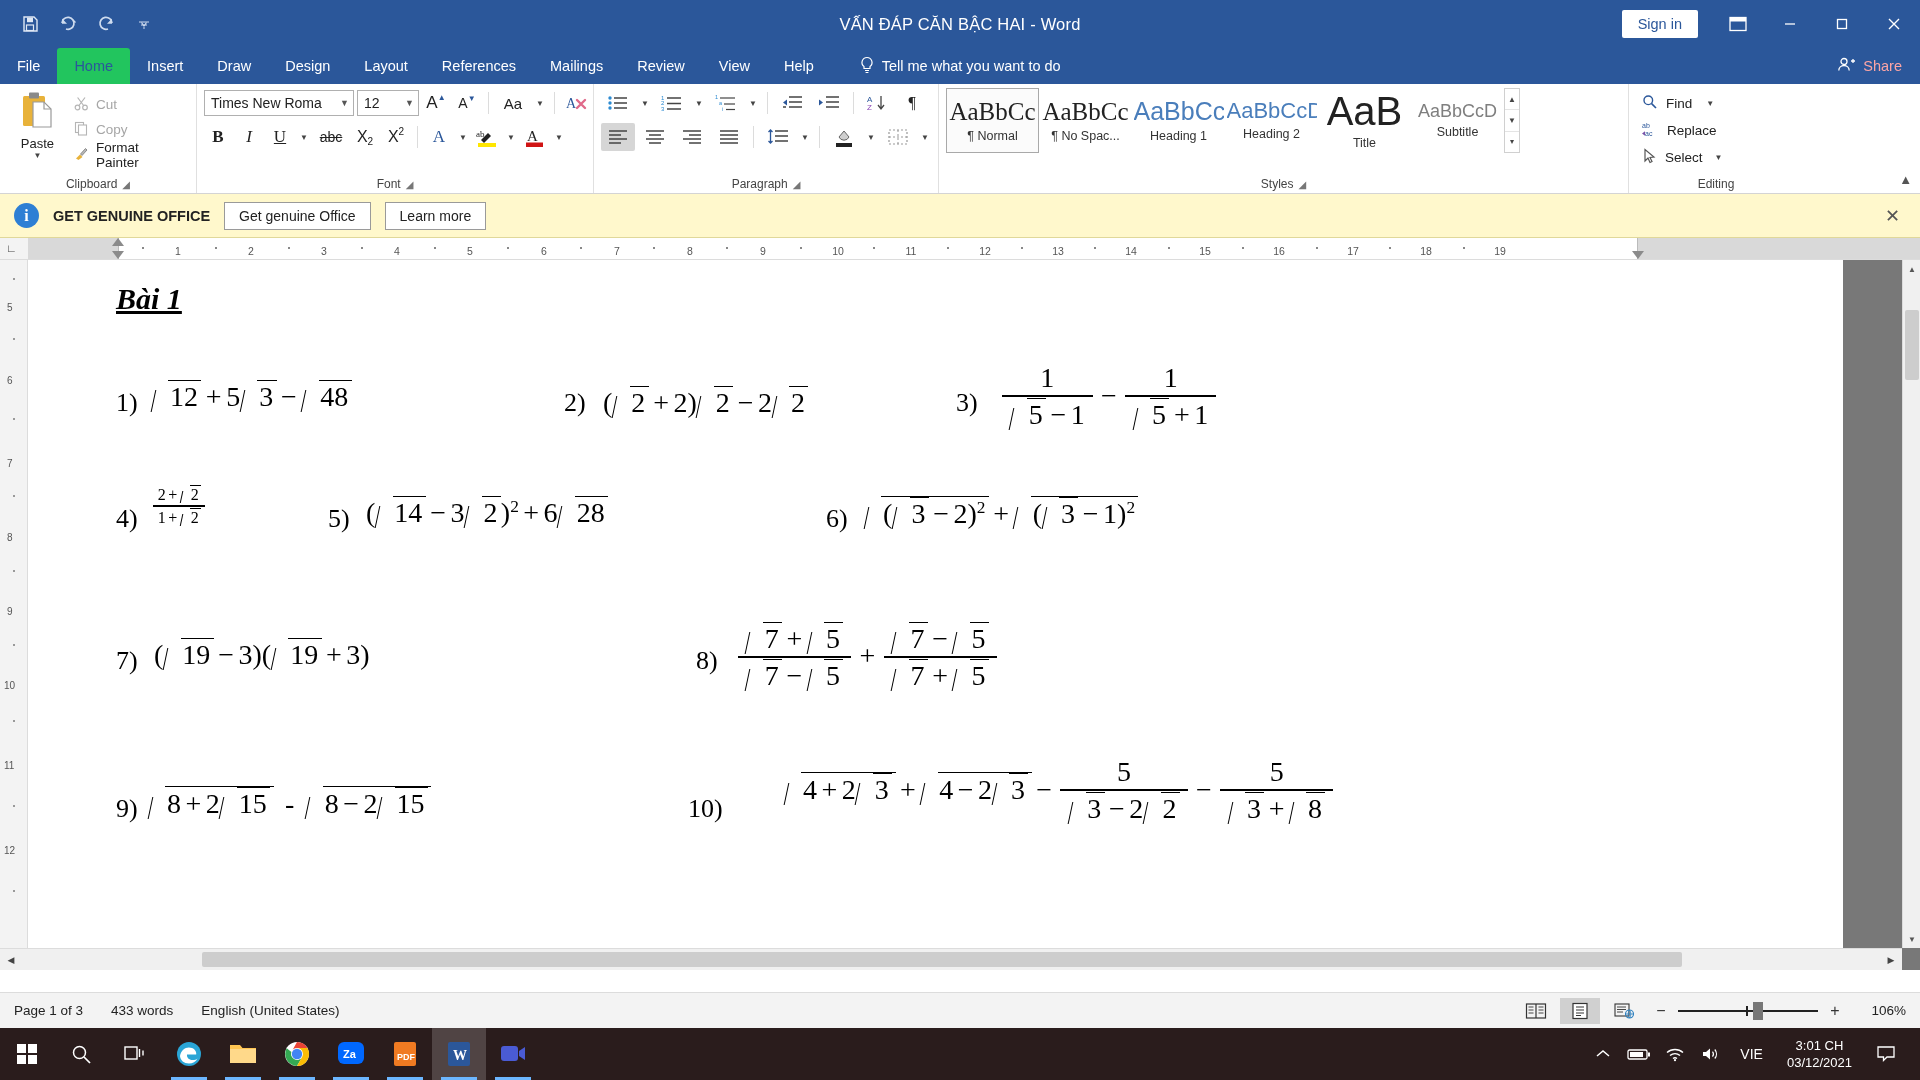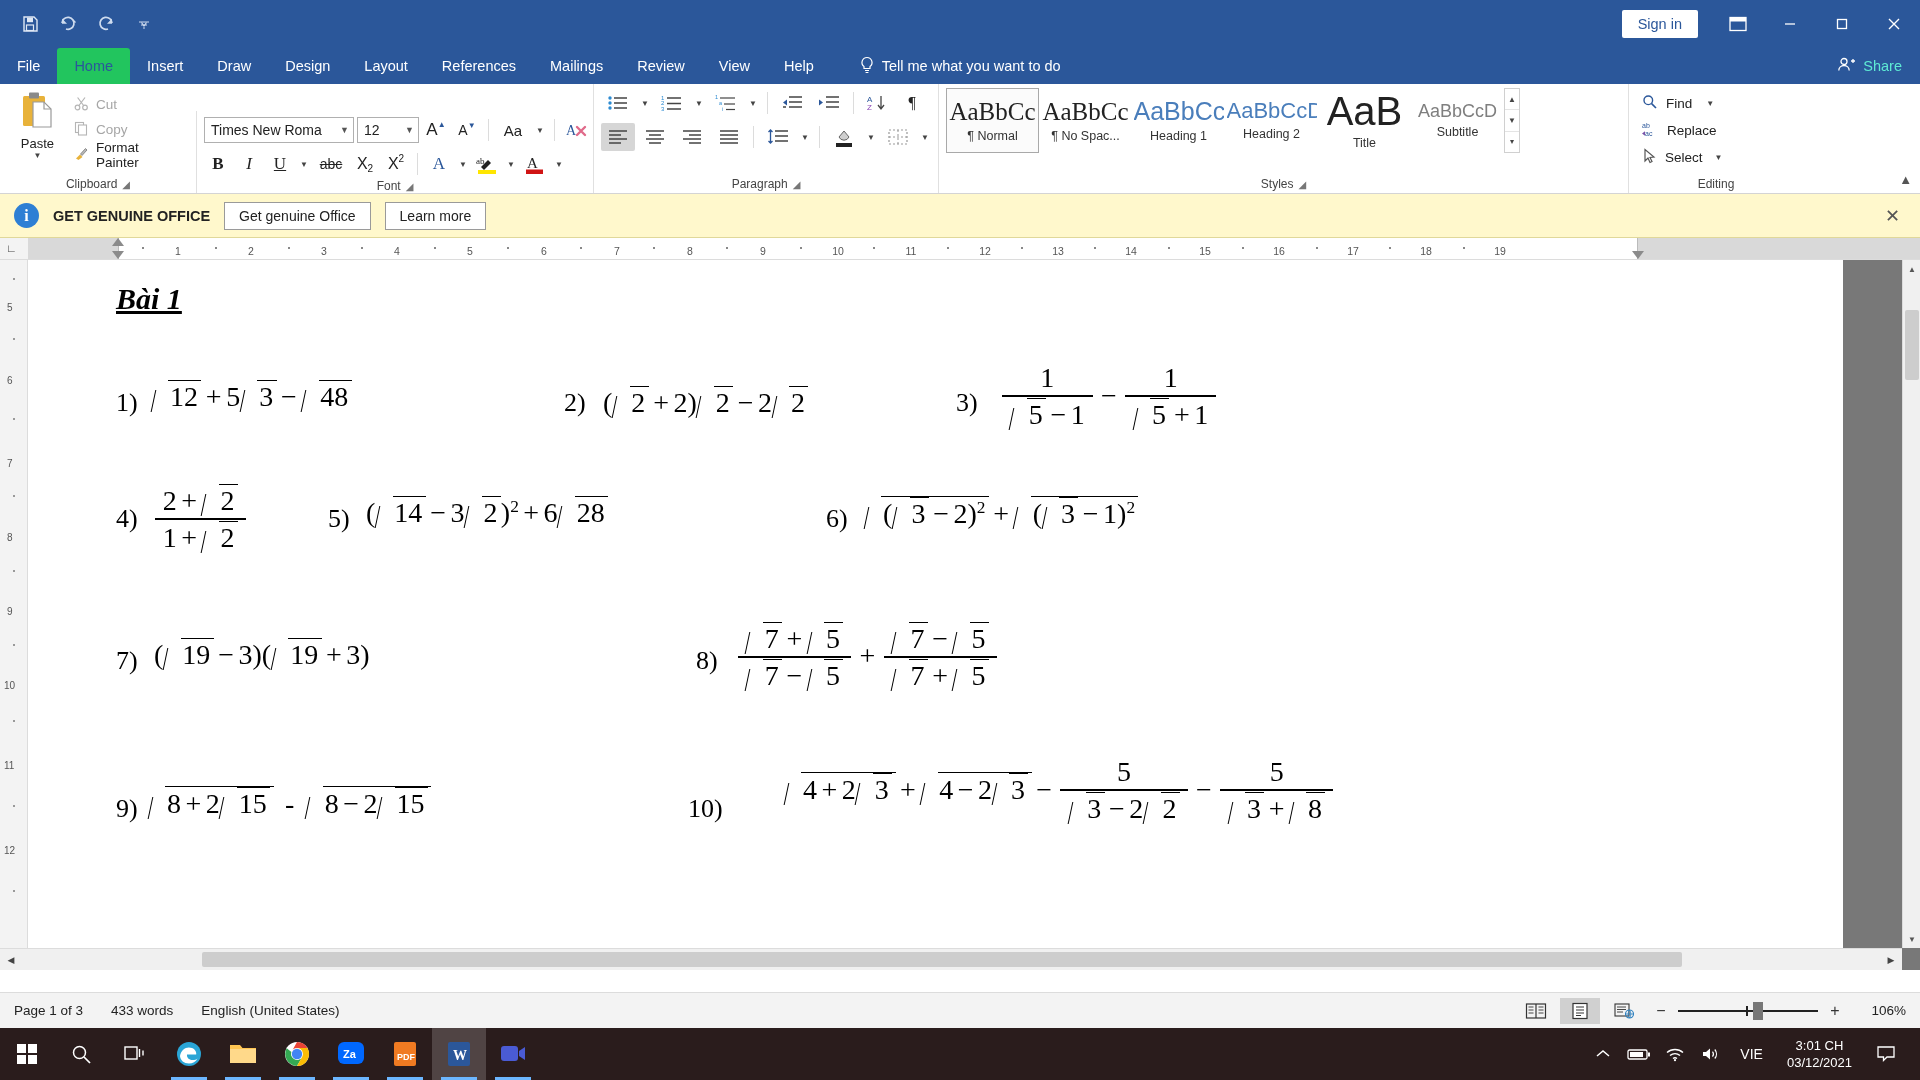--- a/index.html
+++ b/index.html
@@ -46,21 +46,21 @@
     padding: 0 17px; height: 36px; line-height: 36px;
     color: #fff; font-size: 14.5px; cursor: pointer; white-space: nowrap;
   }
   .tab.active { background: #22c55e; color: #2b579a; border-radius: 3px 3px 0 0; }
   .tellme {
     display: flex; align-items: center; gap: 7px;
     color: #fff; font-size: 14.5px; margin-left: 28px; height: 36px;
   }
   .share-wrap {
     position: absolute; right: 18px; bottom: 0; height: 36px;
-    display: flex; align-items: center; gap: 7px; color: #5eead4; font-size: 14.5px;
+    display: flex; align-items: center; gap: 7px; color: #fca5a5; font-size: 14.5px;
   }
 
   
   .ribbon {
     position: absolute; top: 84px; left: 0; width: 1920px; height: 110px;
     background: #fff; border-bottom: 1px solid #d4d4d4;
     display: flex; align-items: stretch;
   }
   .rgroup { position: relative; display: flex; flex-direction: column; padding: 4px 7px 0 7px; }
   .rgroup + .rgroup { border-left: 1px solid #e0e0e0; }
@@ -291,20 +291,21 @@
           </svg>
       </div>
       <div class="qat-btn">
         <svg width="14" height="14" viewBox="0 0 14 14">
             <path d="M2 5h10M4 8h6M6 11h2" stroke="#cfdcef" stroke-width="1.1"></path>
             <path d="M4.5 5.5 L7 9 L9.5 5.5" fill="none" stroke="#cfdcef" stroke-width="1.2"></path>
           </svg>
       </div>
     </div>
 
+    <div class="title-text">VẤN ĐÁP CĂN BẬC HAI  -  Word</div>
 
     <div class="tr-group">
       <button class="signin">Sign in</button>
       <div class="ribbon-display">
         <svg width="20" height="18" viewBox="0 0 20 18">
             <rect x="2" y="2.5" width="16" height="13" fill="none" stroke="#fff" stroke-width="1.3"></rect>
             <rect x="2" y="2.5" width="16" height="4" fill="#fff"></rect>
           </svg>
       </div>
       <div class="wbtn">
@@ -404,21 +405,21 @@
             <span>Format Painter</span>
           </div>
         </div>
       </div>
       <div class="rgroup-label">
         <span>Clipboard</span>
         <span class="dlg-launcher">◢</span>
       </div>
     </div>
 
-    <div class="rgroup" style="width:397px;margin-top:27px;">
+    <div class="rgroup" style="width:397px;">
       <div class="rgroup-body" style="flex-direction:column;">
         <div class="row row1">
           <div class="combo" style="width:150px;">
             <span>Times New Roma</span>
             <span class="car">▼</span>
           </div>
           <div class="combo" style="width:62px;">
             <span>12</span>
             <span class="car">▼</span>
           </div>
@@ -762,21 +763,21 @@
 
           <div class="expr num" style="left:840px;top:34px;">3)</div>
           <div class="expr mexp" style="left:882px;top:10px;">
             <span class="frac"><span class="top">1</span><span class="bar"></span><span class="bot"><span class="sq"><span class="rad">5</span></span><span class="op">−</span>1</span></span><span class="op">−</span><span class="frac"><span class="top">1</span><span class="bar"></span><span class="bot"><span class="sq"><span class="rad">5</span></span><span class="op">+</span>1</span></span>
           </div>
         </div>
 
         
         <div class="mrow" style="height:108px;margin-top:12px;">
           <div class="expr num" style="left:0px;top:26px;">4)</div>
-          <div class="expr mexp" style="left:35px;top:8px;font-size:28px;">
+          <div class="expr mexp" style="left:35px;top:8px;font-size:16px;">
             <span class="frac"><span class="top">2<span class="op">+</span><span class="sq"><span class="rad">2</span></span></span><span class="bar"></span><span class="bot">1<span class="op">+</span><span class="sq"><span class="rad">2</span></span></span></span>
           </div>
 
           <div class="expr num" style="left:212px;top:26px;">5)</div>
           <div class="expr mexp" style="left:250px;top:18px;">
             (<span class="sq"><span class="rad">14</span></span><span class="op">−</span>3<span class="sq"><span class="rad">2</span></span>)<span class="sup">2</span><span class="op">+</span>6<span class="sq"><span class="rad">28</span></span>
           </div>
 
           <div class="expr num" style="left:710px;top:26px;">6)</div>
           <div class="expr mexp" style="left:748px;top:18px;">

